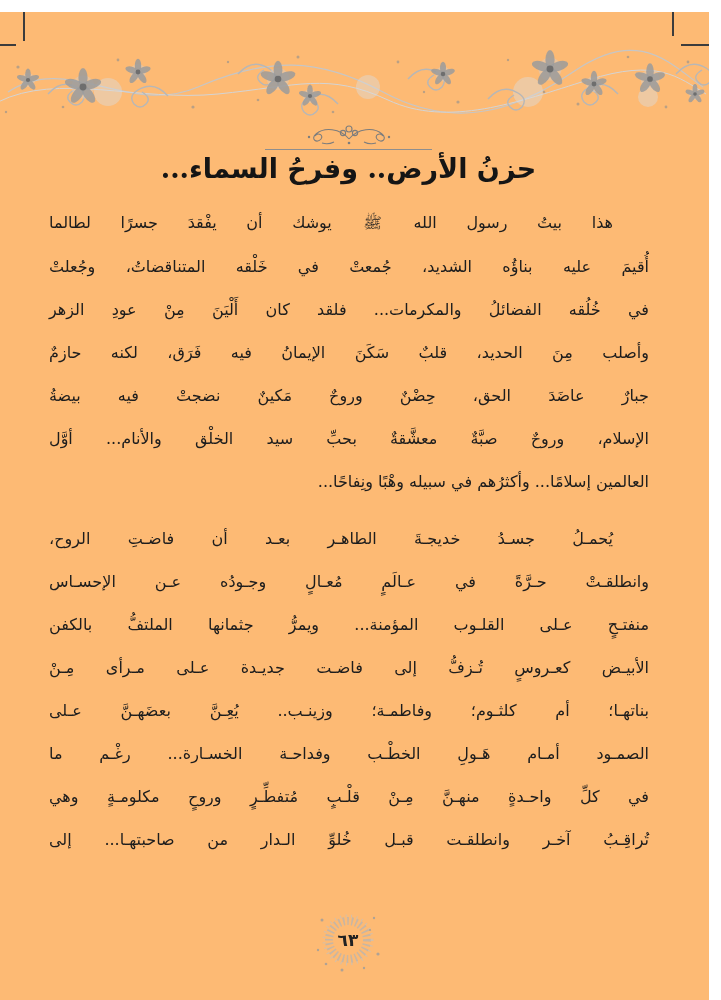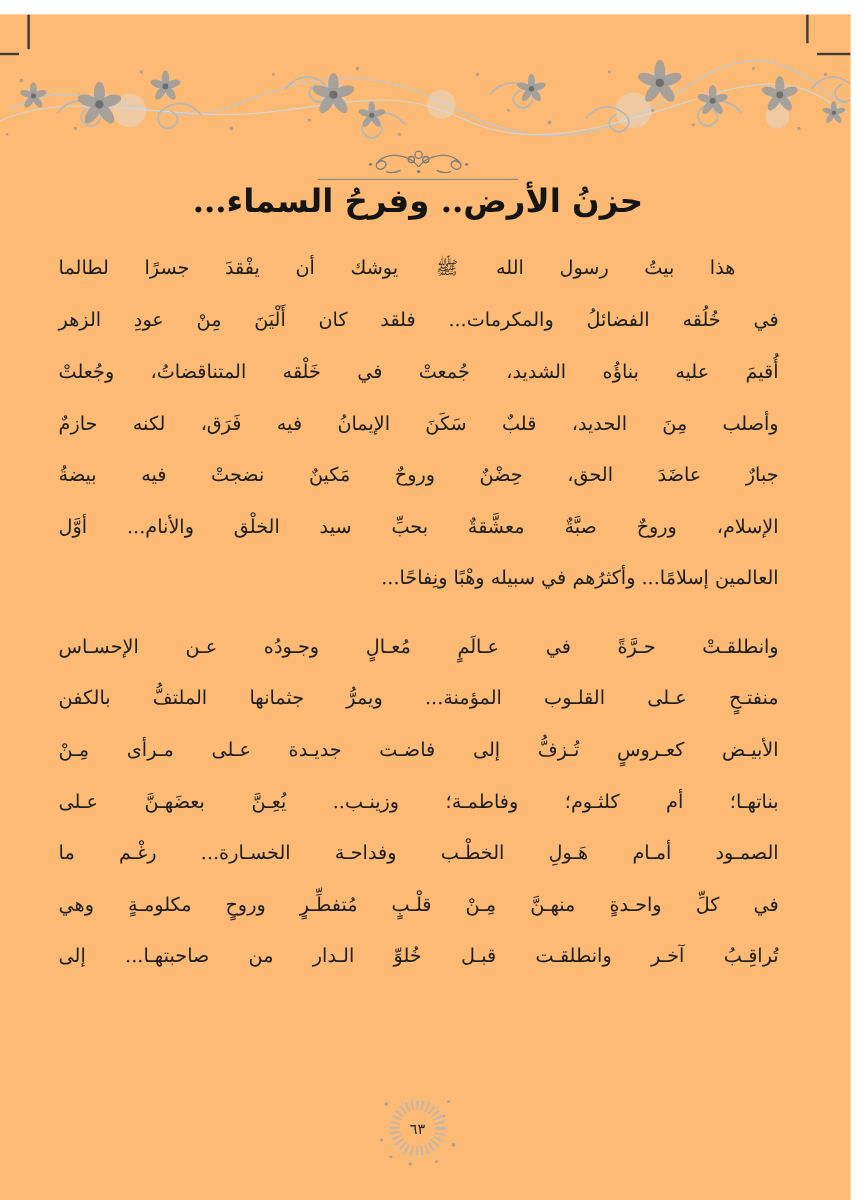--- a/index.html
+++ b/index.html
@@ -32,21 +32,21 @@
   .para + .para{margin-top:14px;}
   .line{display:block;line-height:43px;text-align:justify;text-align-last:justify;}
   .line.first{padding-right:36px;}
   .line.end{text-align-last:right;}
   .pbuh{font-size:0.95em;margin:0 2px;}
   
   .pagenum{position:absolute;top:894px;left:324px;width:72px;height:72px;}
   .pagenum svg{position:absolute;left:0;top:0;}
   .pagenum .num{
     position:absolute;top:50%;left:50%;transform:translate(-50%,-58%);
-    font-size:12px;font-weight:normal;color:#222;
+    font-size:17px;font-weight:bold;color:#222;
     font-family:"DejaVu Serif","DejaVu Sans",serif;
   }
 </style>
 </head>
 <body>
 
 <div class="page">
 
   <div class="mark tlv"></div>
   <div class="mark tlh"></div>
@@ -129,28 +129,29 @@
           <circle cx="45" cy="21" r="1.3"></circle>
       </g>
     </svg>
   </div>
 
   <h1 class="title">حزنُ الأرض.. وفرحُ السماء...</h1>
 
   <div class="bodytext">
     <p class="para">
       <span class="line first"><span>هذا بيتُ رسول الله</span> <span class="pbuh">ﷺ</span> <span>يوشك أن يفْقدَ جسرًا لطالما</span></span>
+      <span class="line">أُقيمَ عليه بناؤُه الشديد، جُمعتْ في خَلْقه المتناقضاتُ، وجُعلتْ</span>
       <span class="line">في خُلُقه الفضائلُ والمكرمات... فلقد كان أَلْيَنَ مِنْ عودِ الزهر</span>
-      <span class="line">أُقيمَ عليه بناؤُه الشديد، جُمعتْ في خَلْقه المتناقضاتُ، وجُعلتْ</span>
       <span class="line">وأصلب مِنَ الحديد، قلبٌ سَكَنَ الإيمانُ فيه فَرَق، لكنه حازمٌ</span>
       <span class="line">جبارٌ عاضَدَ الحق، حِضْنٌ وروحٌ مَكينٌ نضجتْ فيه بيضةُ</span>
       <span class="line">الإسلام، وروحٌ صبَّةٌ معشَّقةٌ بحبِّ سيد الخلْق والأنام... أوَّل</span>
       <span class="line end">العالمين إسلامًا... وأكثرُهم في سبيله وهْبًا ونِفاحًا...</span>
     </p>
     <p class="para">
+      <span class="line first">يُحمـلُ جسـدُ خديجـةَ الطاهـر بعـد أن فاضـتِ الروح،</span>
       <span class="line">وانطلقـتْ حـرَّةً في عـالَمٍ مُعـالٍ وجـودُه عـن الإحسـاس</span>
       <span class="line">منفتـحٍ عـلى القلـوب المؤمنة... ويمرُّ جثمانها الملتفُّ بالكفن</span>
       <span class="line">الأبيـض كعـروسٍ تُـزفُّ إلى فاضـت جديـدة عـلى مـرأى مِـنْ</span>
       <span class="line">بناتهـا؛ أم كلثـوم؛ وفاطمـة؛ وزينـب.. يُعِـنَّ بعضَهـنَّ عـلى</span>
       <span class="line">الصمـود أمـام هَـولِ الخطْـب وفداحـة الخسـارة... رغْـم ما</span>
       <span class="line">في كلِّ واحـدةٍ منهـنَّ مِـنْ قلْـبٍ مُتفطِّـرٍ وروحٍ مكلومـةٍ وهي</span>
       <span class="line">تُراقِـبُ آخـر وانطلقـت قبـل خُلوِّ الـدار من صاحبتهـا... إلى</span>
     </p>
   </div>
 

